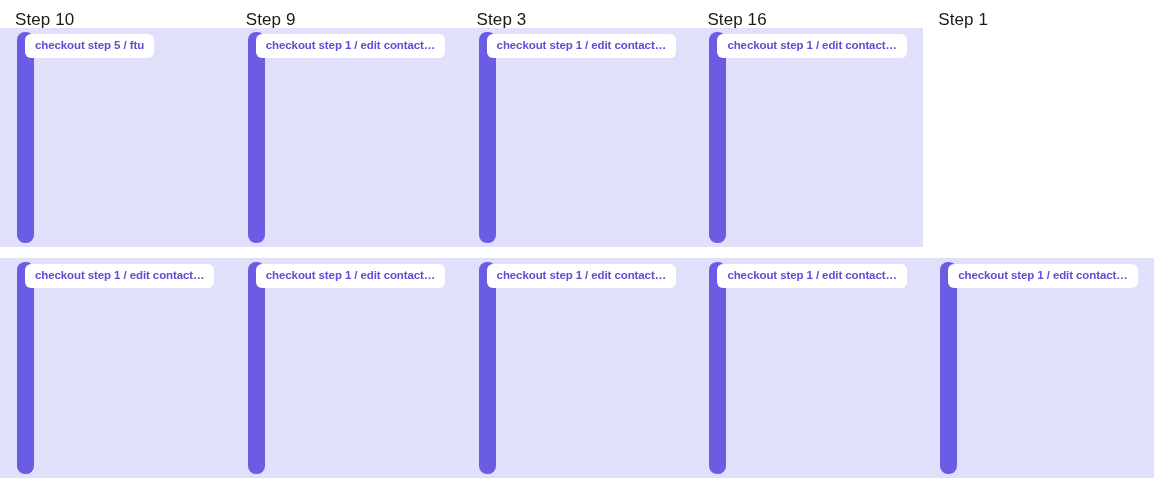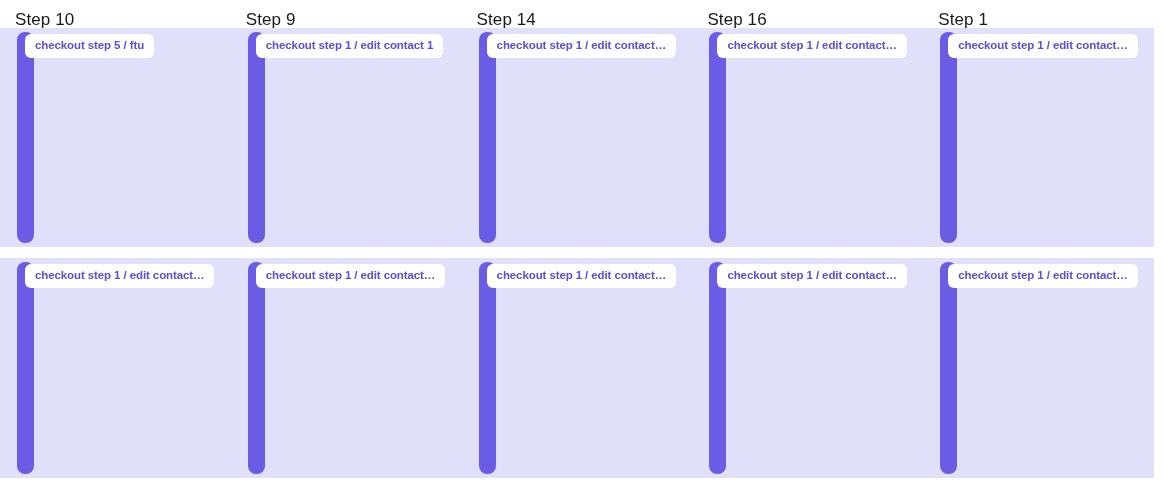--- a/index.html
+++ b/index.html
@@ -110,41 +110,35 @@
 <div class="board">
 
   <div class="step-headers">
     <div class="step-header">
       <span class="step-header-label">Step 10</span>
     </div>
     <div class="step-header">
       <span class="step-header-label">Step 9</span>
     </div>
     <div class="step-header">
-      <span class="step-header-label">Step 14</span>
+      <span class="step-header-label">Step 3</span>
     </div>
     <div class="step-header">
       <span class="step-header-label">Step 16</span>
     </div>
     <div class="step-header">
       <span class="step-header-label">Step 1</span>
     </div>
   </div>
 
   <div class="lane-row row-1">
     <div class="lane">
       <div class="lane-bar"></div>
       <div class="lane-chip">
         <span class="lane-chip-text">checkout step 5 / ftu</span>
-      </div>
-    </div>
-    <div class="lane">
-      <div class="lane-bar"></div>
-      <div class="lane-chip">
-        <span class="lane-chip-text">checkout step 1 / edit contact 1</span>
       </div>
     </div>
     <div class="lane">
       <div class="lane-bar"></div>
       <div class="lane-chip">
         <span class="lane-chip-text">checkout step 1 / edit contact…</span>
       </div>
     </div>
     <div class="lane">
       <div class="lane-bar"></div>

